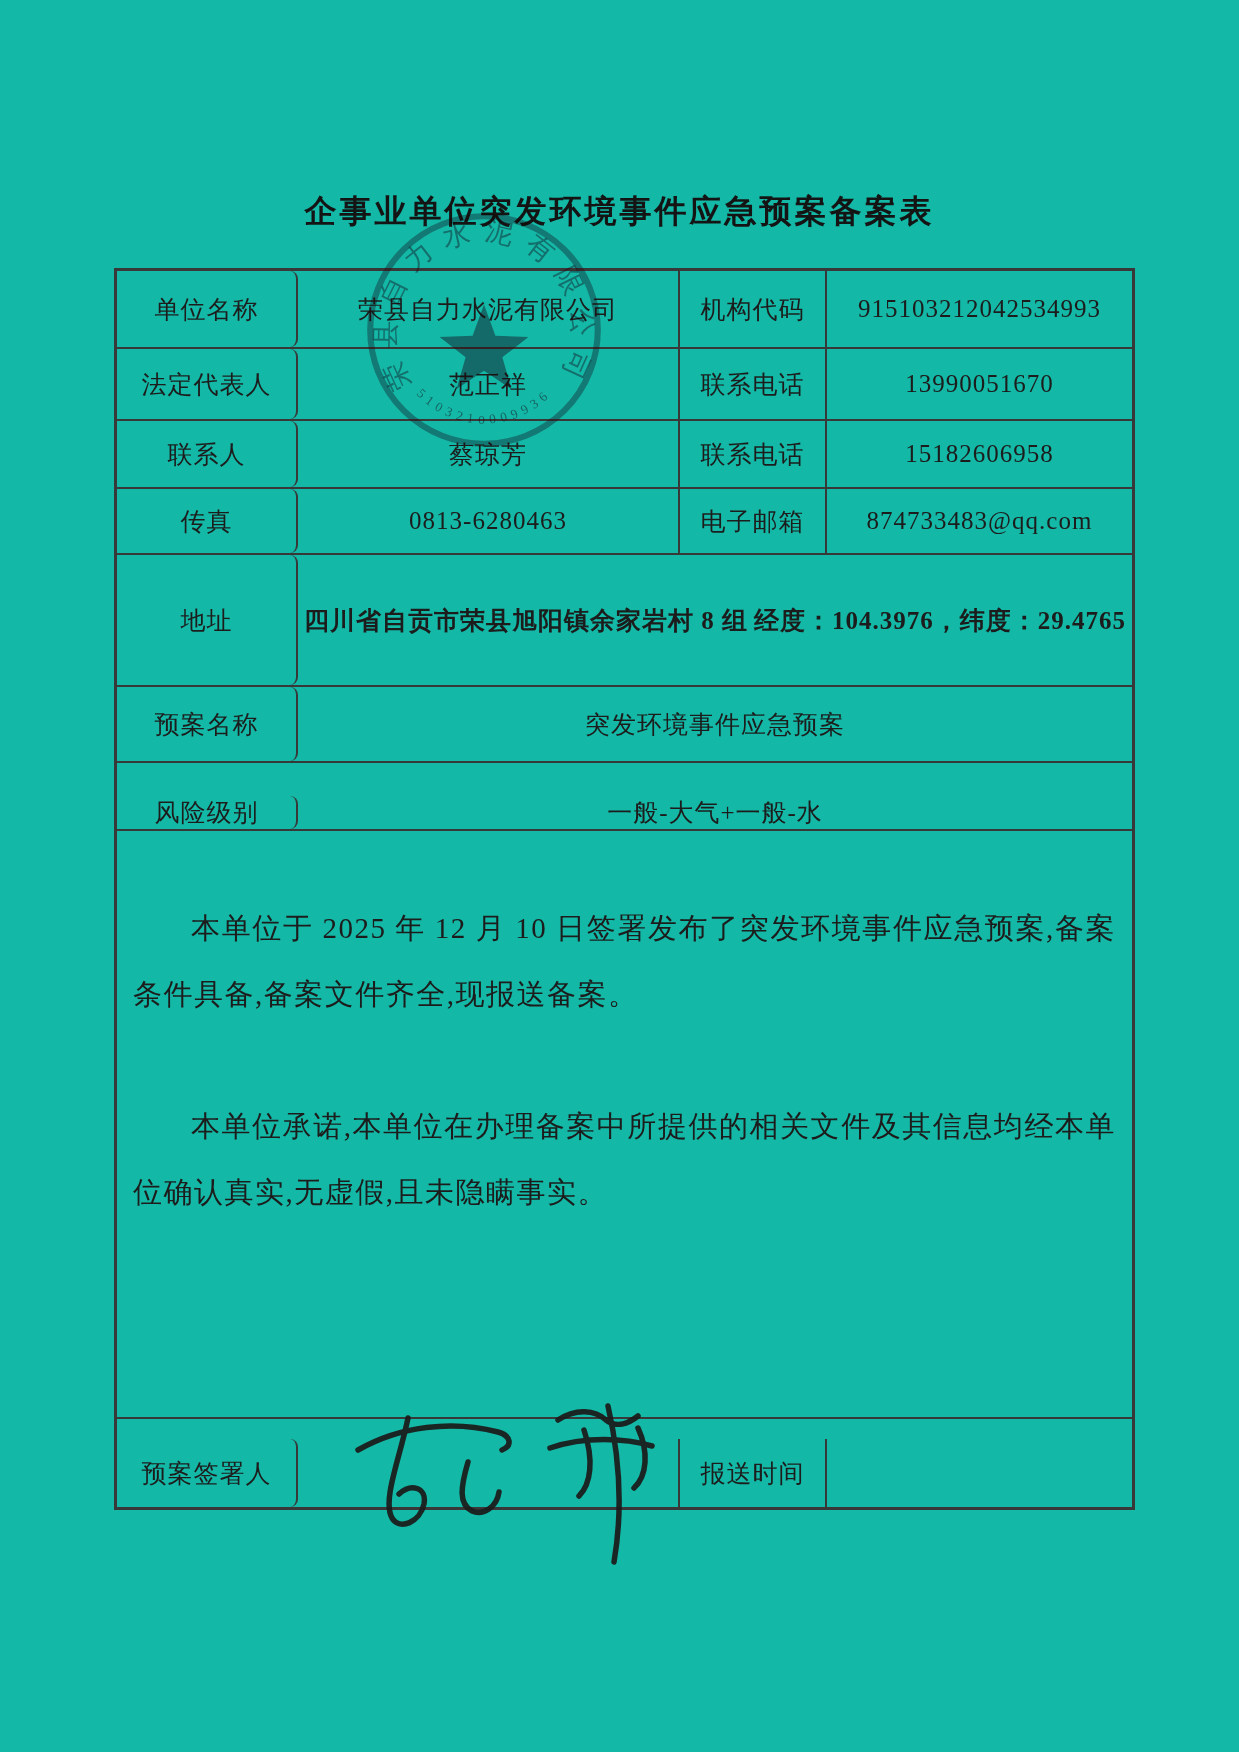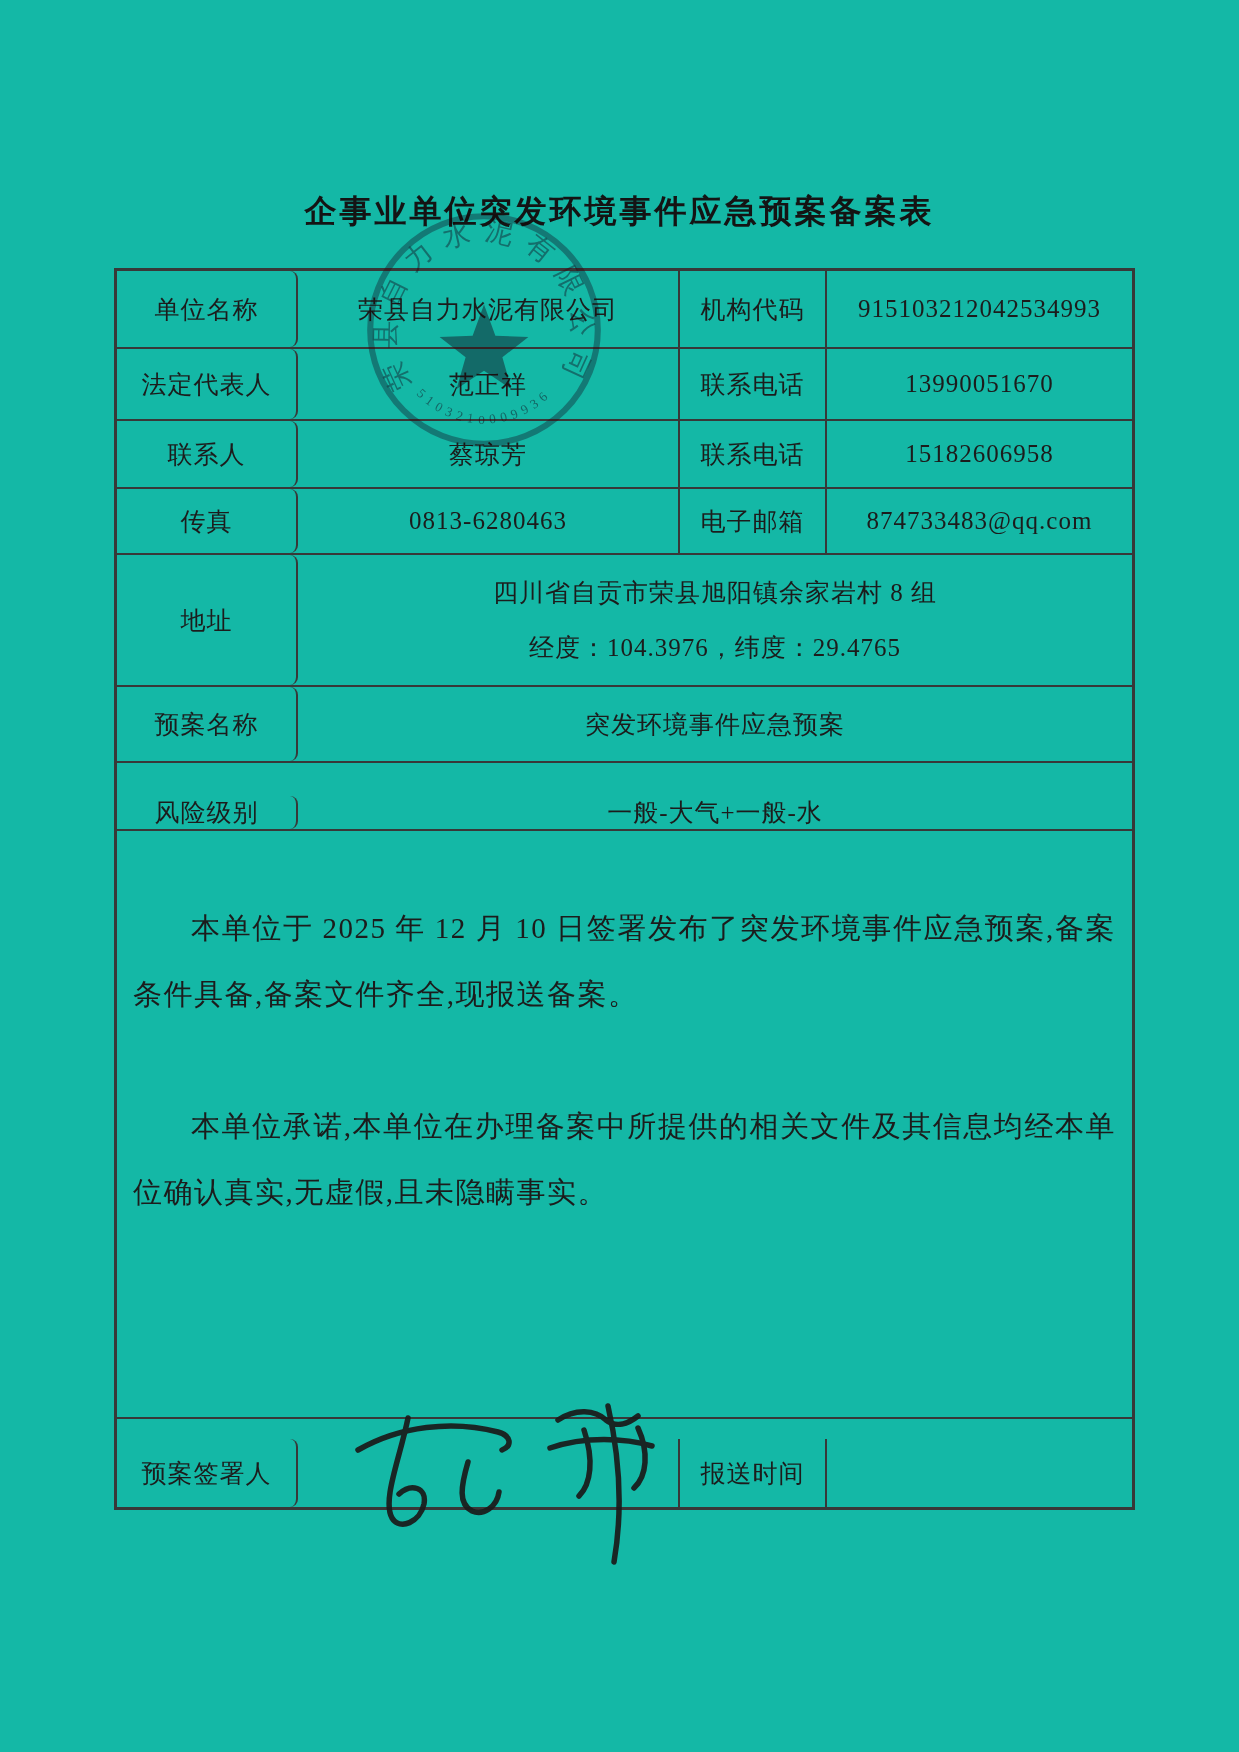--- a/index.html
+++ b/index.html
@@ -41,22 +41,22 @@
   .h-r1 { height:78px; }
   .h-r2 { height:72px; }
   .h-r3 { height:68px; }
   .h-r4 { height:66px; }
   .h-addr { height:132px; }
   .h-plan { height:76px; }
   .h-risk { height:68px;align-items:flex-end; }
   .h-stmt { height:588px; }
   .h-foot { height:68px; }
   .addr-lines {
-    display:flex; flex-direction:column; justify-content:space-evenly;
-    align-items:center; height:100%; width:100%;
+    display:flex; flex-direction:row; justify-content:space-evenly;
+    align-items:center; height:100%; width:100%;font-weight:bold;
   }
   .statement {
     display:block; padding:64px 16px 0 16px;
     font-size:29px; line-height:66px; letter-spacing:1.5px;
     text-align:justify;
   }
   .statement p { text-indent:2em; margin:0; }
   .statement .p1 { margin-bottom:66px; }
   .statement .p2 { margin-bottom:48px; }
   .seal-line { margin-left:458px; letter-spacing:2px; }

